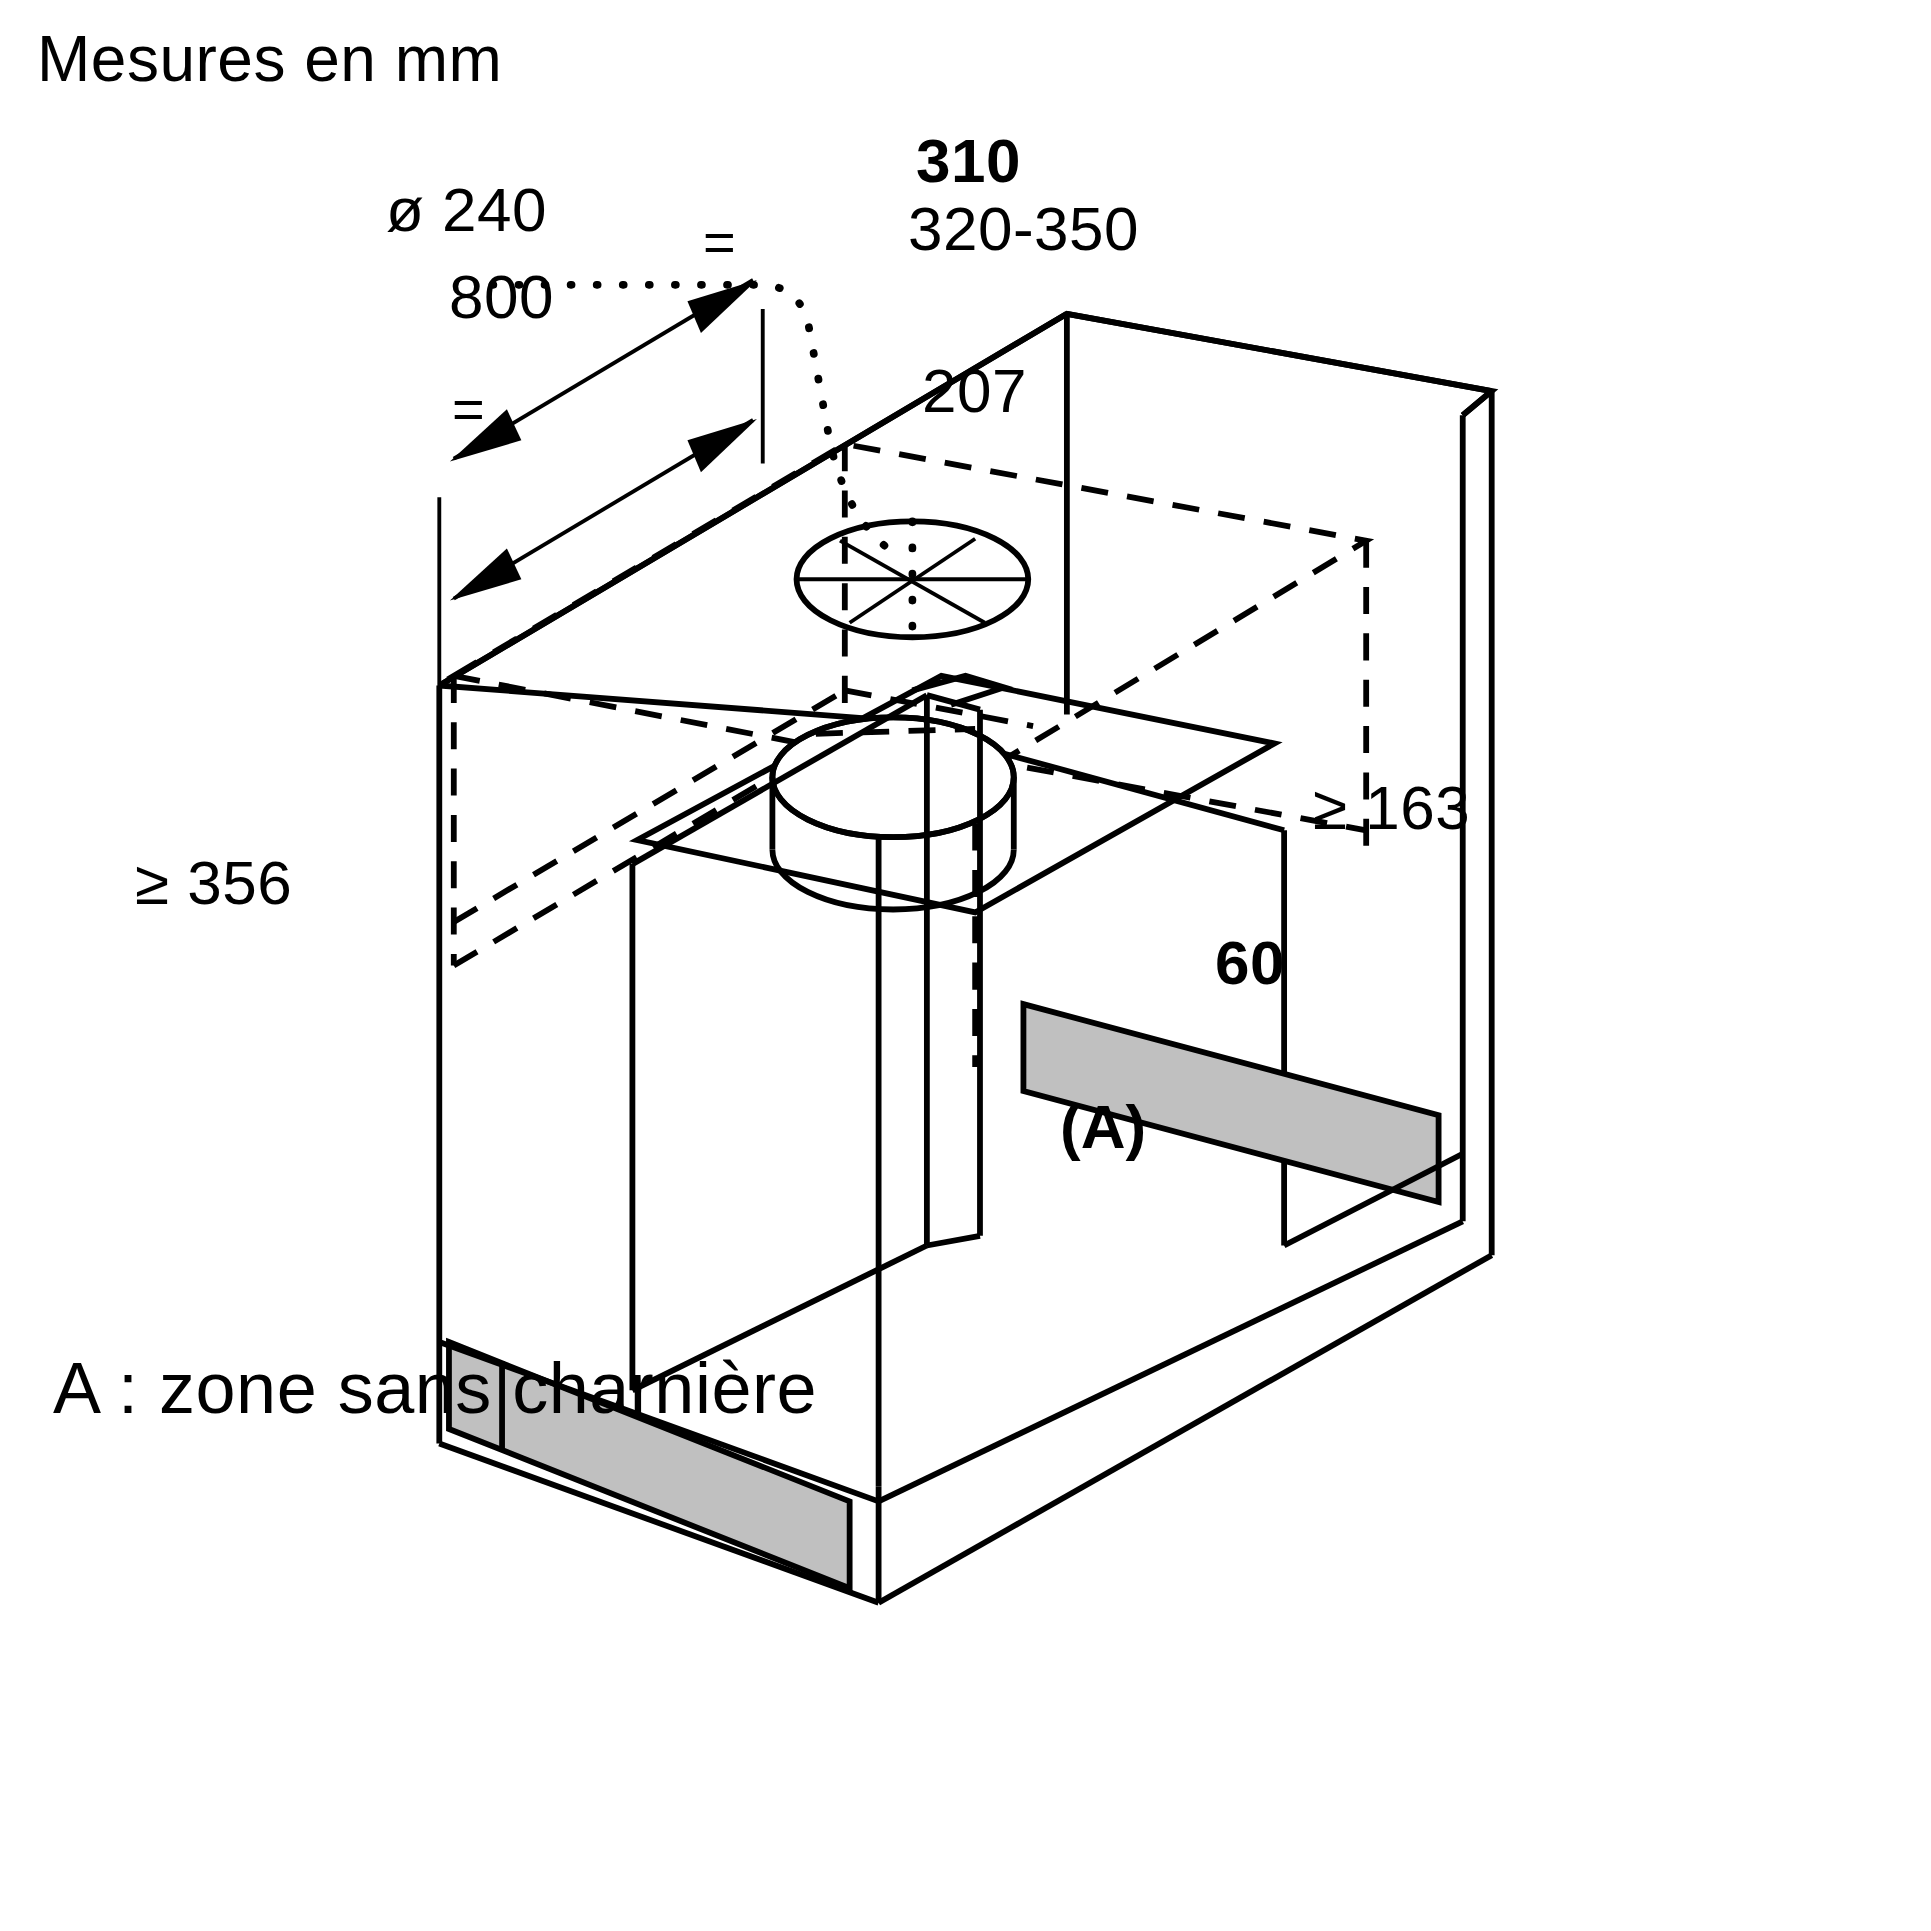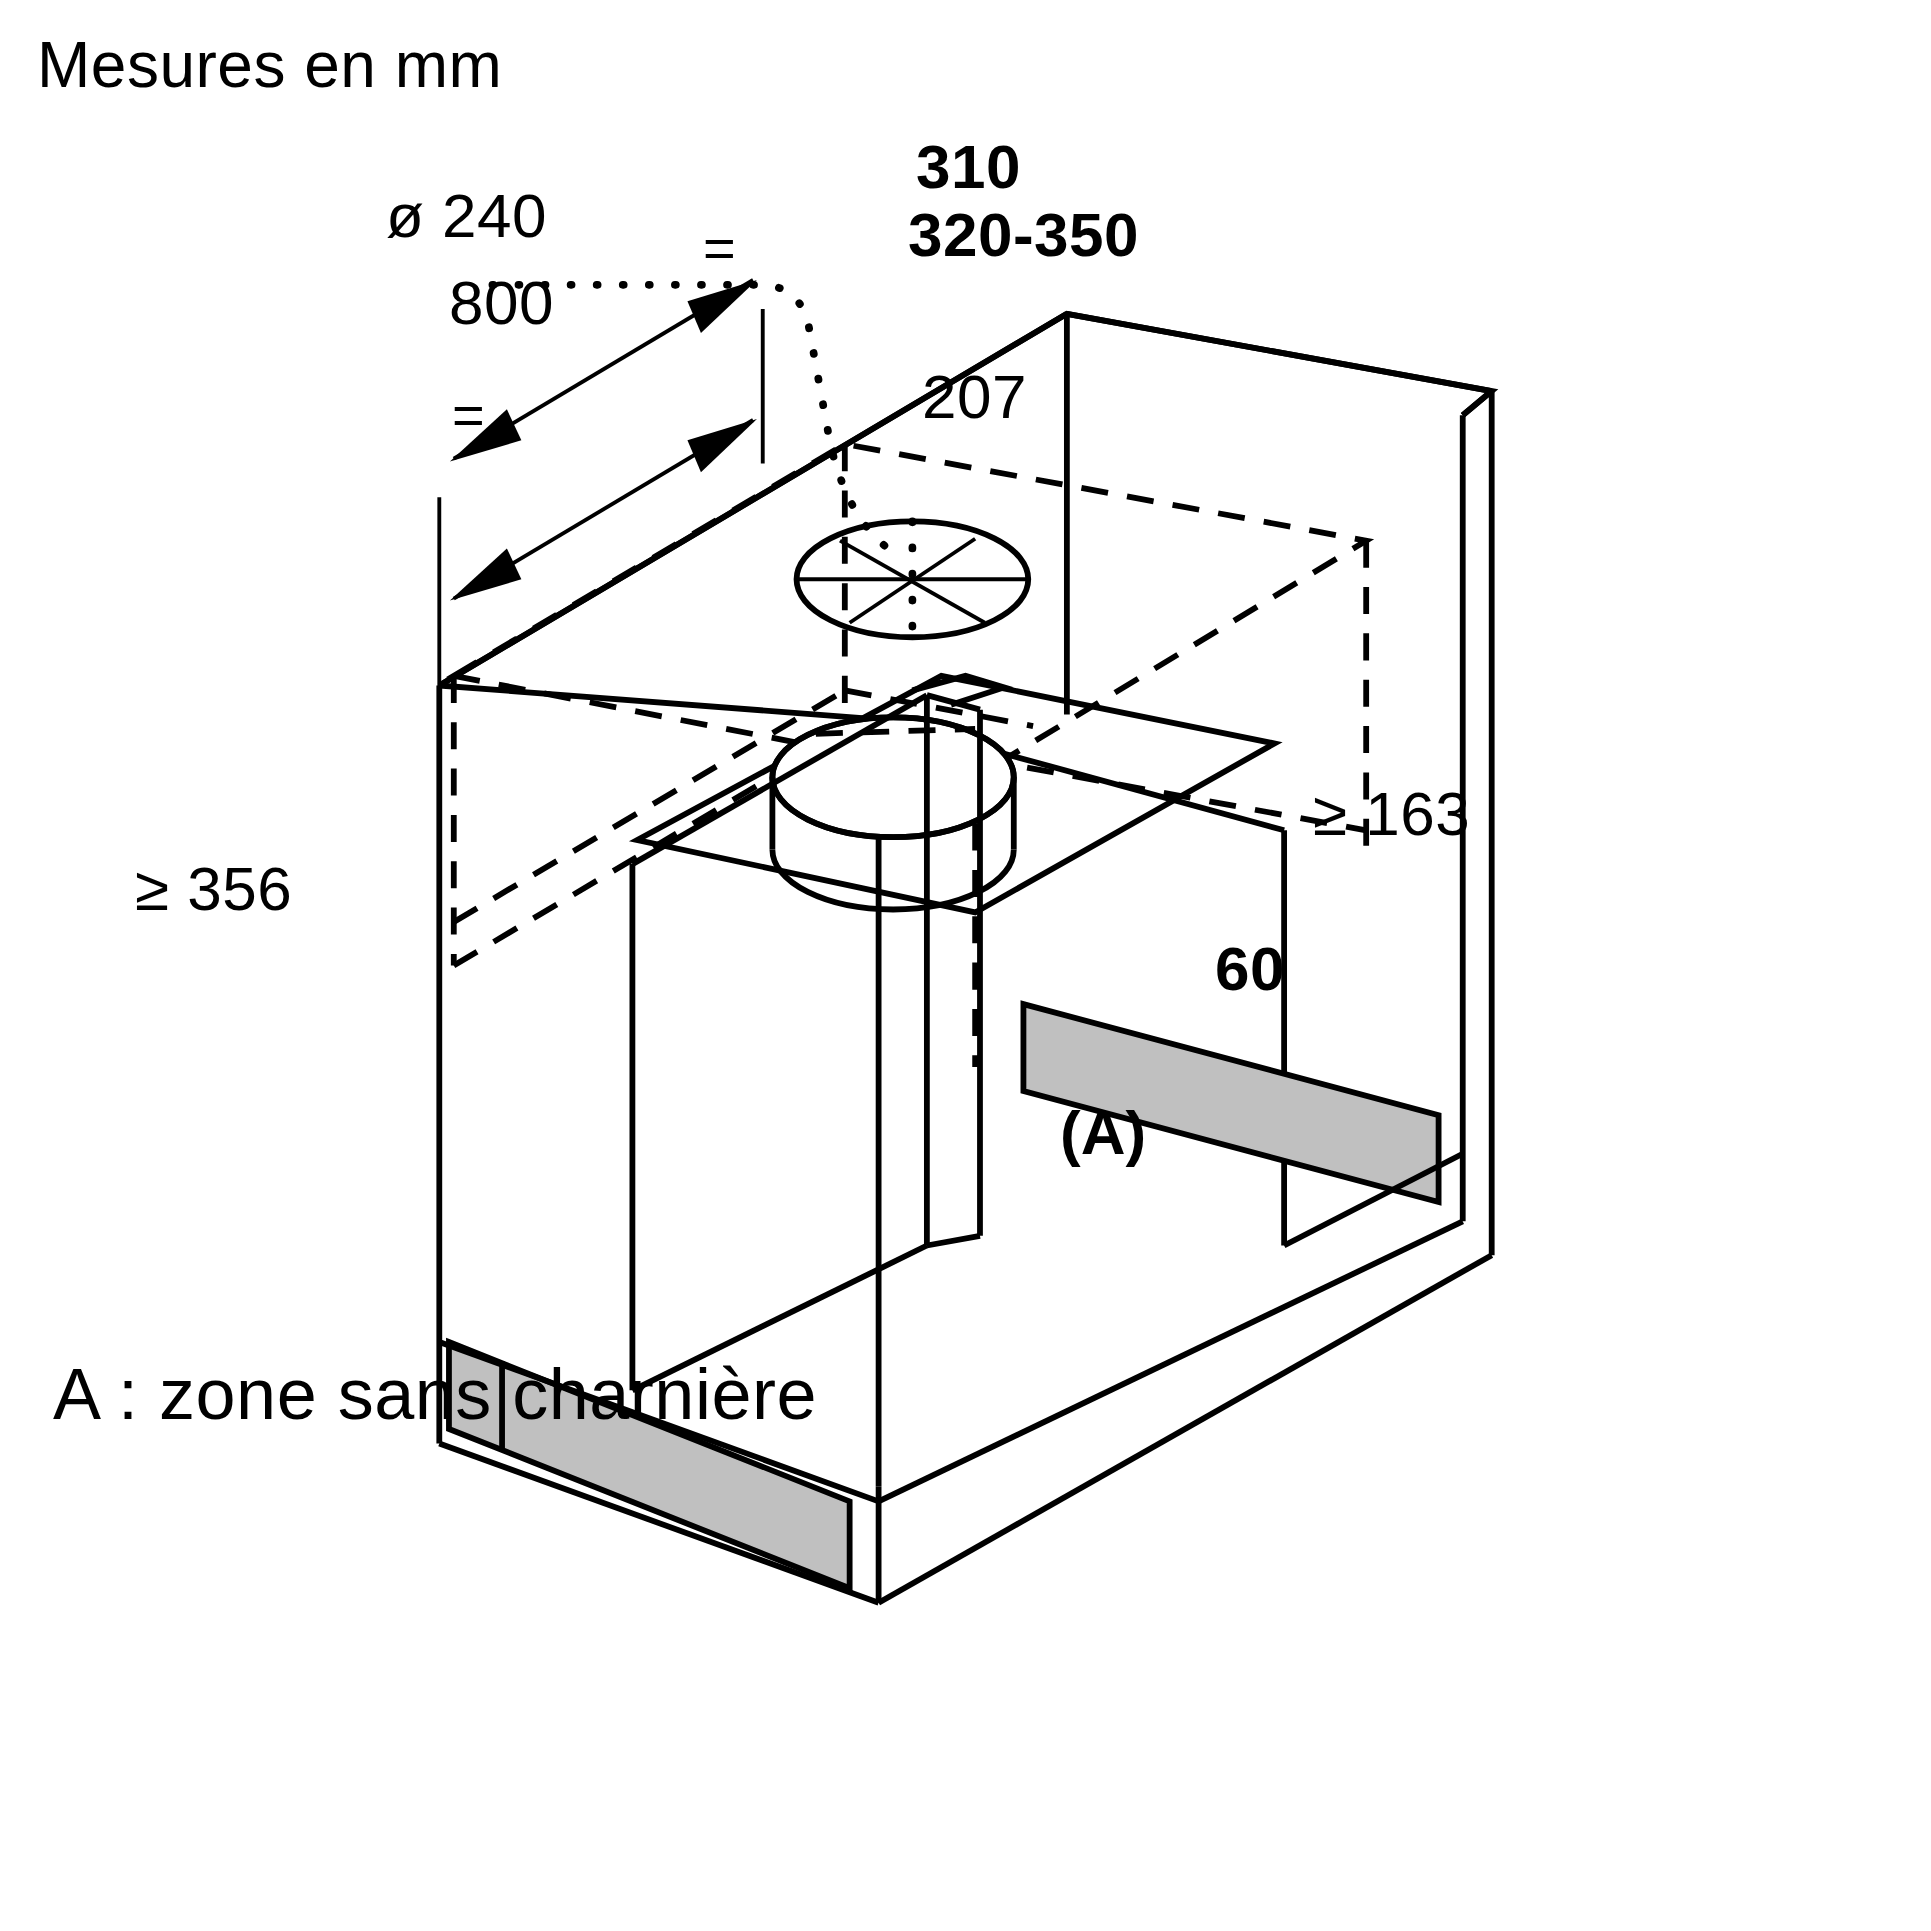--- a/index.html
+++ b/index.html
@@ -13,21 +13,20 @@
     height: 1931px;
     background: #ffffff;
     font-family: "Liberation Sans", sans-serif;
     overflow: hidden;
   }
   .txt {
     position: absolute;
     color: #000000;
     white-space: nowrap;
     line-height: 1;
-    margin-top: 6px;
   }
   .title-text {
     font-size: 64px;
     letter-spacing: 0.5px;
   }
   .caption-text {
     font-size: 72px;
     letter-spacing: 0.5px;
   }
   .dim-text-lg {
@@ -277,21 +276,21 @@
   
 
   
 
   <div class="txt dim-text-lg" style="left:386px; top:179px;">ø 240</div>
 
   <div class="txt dim-text-lg" style="left:449px; top:266px;">800</div>
 
   <div class="txt dim-text-lg" style="left:916px; top:130px;font-weight:bold;">310</div>
 
-  <div class="txt dim-text-lg" style="left:908px; top:198px;font-weight:bold;">320-350</div>
+  <div class="txt dim-text-lg" style="left:908px; top:198px;">320-350</div>
 
   <div class="txt dim-text-lg" style="left:922px; top:360px;">207</div>
 
   <div class="txt dim-text-lg" style="left:135px; top:852px;">≥ 356</div>
 
   <div class="txt dim-text-lg" style="left:1313px; top:777px;">≥ 163</div>
 
   <div class="txt dim-text-lg" style="left:1215px; top:932px;font-weight:bold;">60</div>
 
   <div class="txt eq-text" style="left:452px; top:381px;">=</div>

